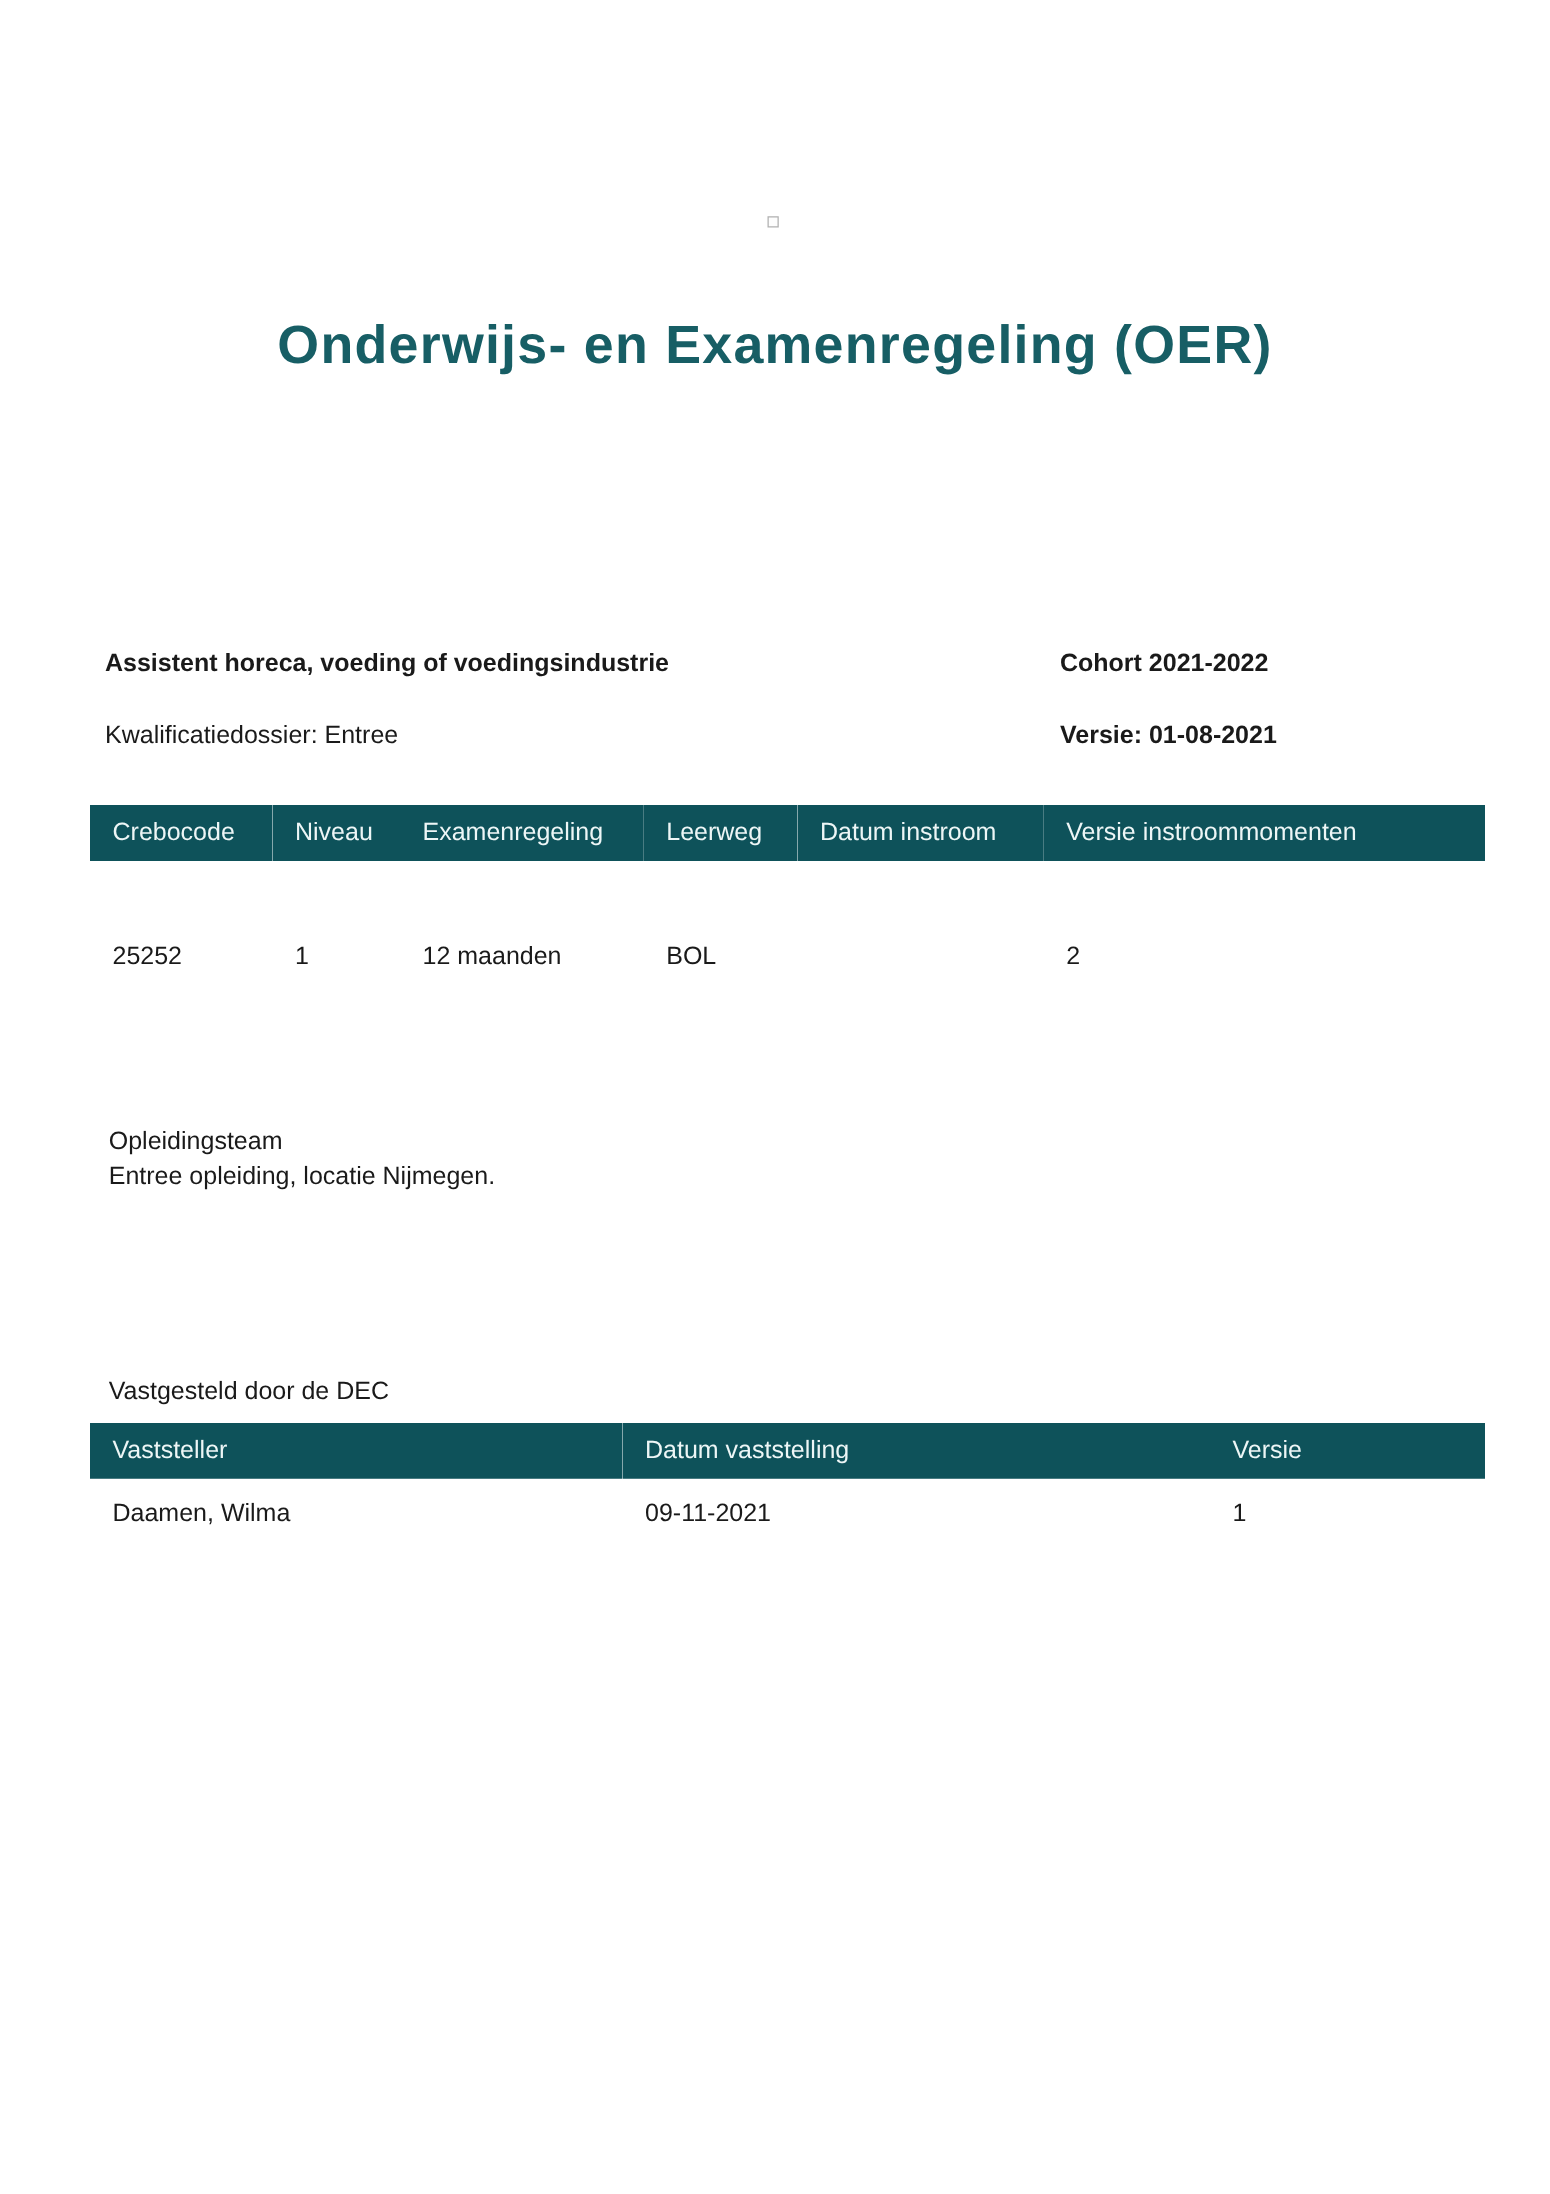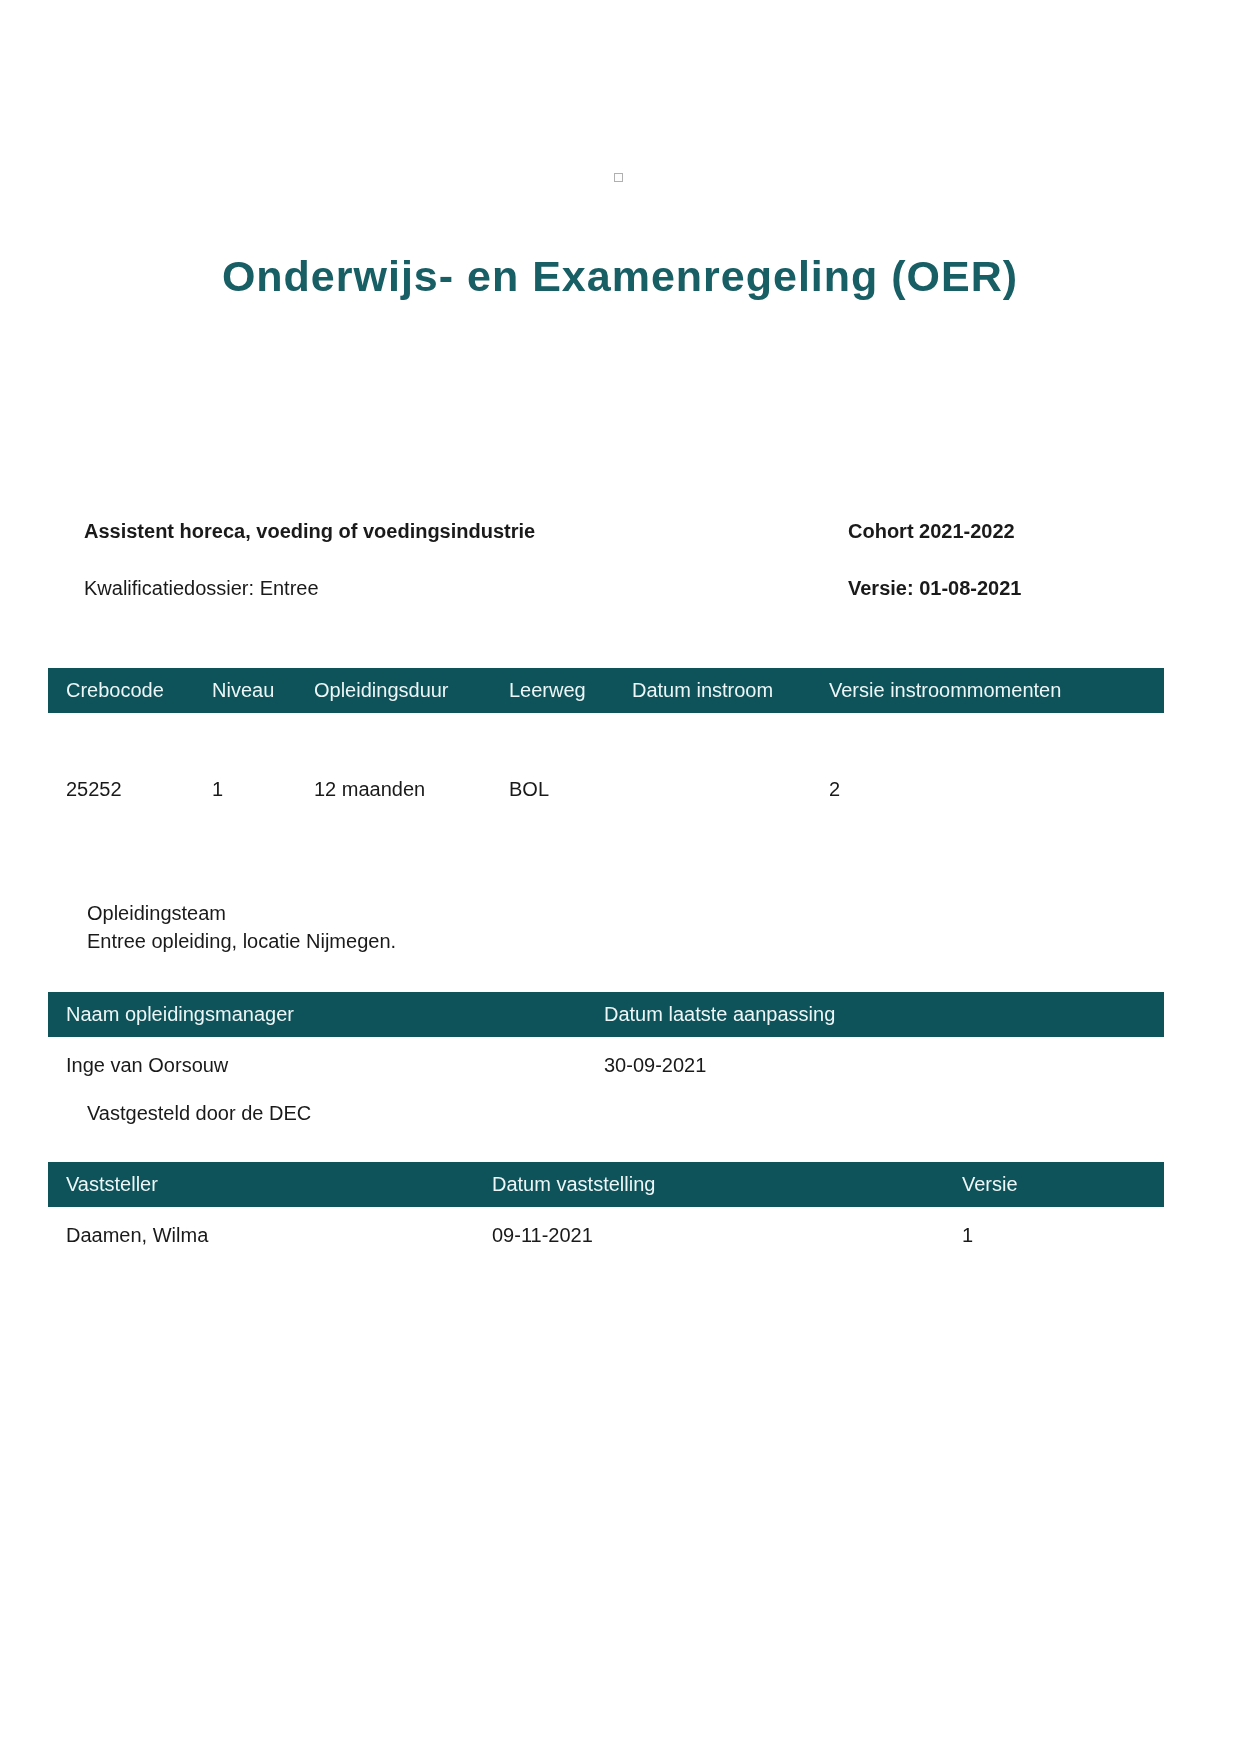--- a/index.html
+++ b/index.html
@@ -39,25 +39,24 @@
 
   .meta-line { position: absolute; font-size: 20px; white-space: nowrap; }
   .meta-left  { left: 72px; margin-left: 12px; }
   .meta-right { left: 848px; font-weight: bold; }
   .row-1 { top: 520px; }
   .row-2 { top: 577px; }
   .bold { font-weight: bold; }
 
   table.oer {
     position: absolute;
-    left: 48px;
+    left: 72px;
     width: 1116px;
     border-collapse: collapse;
     table-layout: fixed;
-    margin-top: 24px;
   }
   table.oer th {
     background: #0e525a;
     color: #edf6f6;
     font-weight: normal;
     font-size: 20px;
     text-align: left;
     height: 45px;
     padding: 0 0 0 18px;
     vertical-align: middle;
@@ -115,21 +114,21 @@
         <col style="width:102px">
         <col style="width:195px">
       <col style="width:123px">
         <col style="width:197px">
         <col style="width:353px">
     </colgroup>
     <thead>
       <tr>
         <th>Crebocode</th>
         <th>Niveau</th>
-        <th>Opleidingsduur</th>
+        <th>Examenregeling</th>
         <th>Leerweg</th>
         <th>Datum instroom</th>
         <th>Versie instroommomenten</th>
       </tr>
     </thead>
     <tbody>
       <tr>
         <td>25252</td>
         <td>1</td>
         <td>12 maanden</td>
@@ -138,38 +137,20 @@
         <td>2</td>
       </tr>
     </tbody>
   </table>
 
   <div class="section-heading" id="team-heading">
     <div>Opleidingsteam</div>
     <div>Entree opleiding, locatie Nijmegen.</div>
   </div>
 
-  <table class="oer" id="team-table">
-    <colgroup>
-      <col style="width:538px">
-        <col style="width:578px">
-    </colgroup>
-    <thead>
-      <tr>
-        <th>Naam opleidingsmanager</th>
-        <th>Datum laatste aanpassing</th>
-      </tr>
-    </thead>
-    <tbody>
-      <tr>
-        <td>Inge van Oorsouw</td>
-        <td>30-09-2021</td>
-      </tr>
-    </tbody>
-  </table>
 
   <div class="section-heading" id="approval-heading">Vastgesteld door de DEC</div>
 
   <table class="oer" id="approval-table">
     <colgroup>
       <col style="width:426px">
         <col style="width:470px">
         <col style="width:220px">
     </colgroup>
     <thead>

